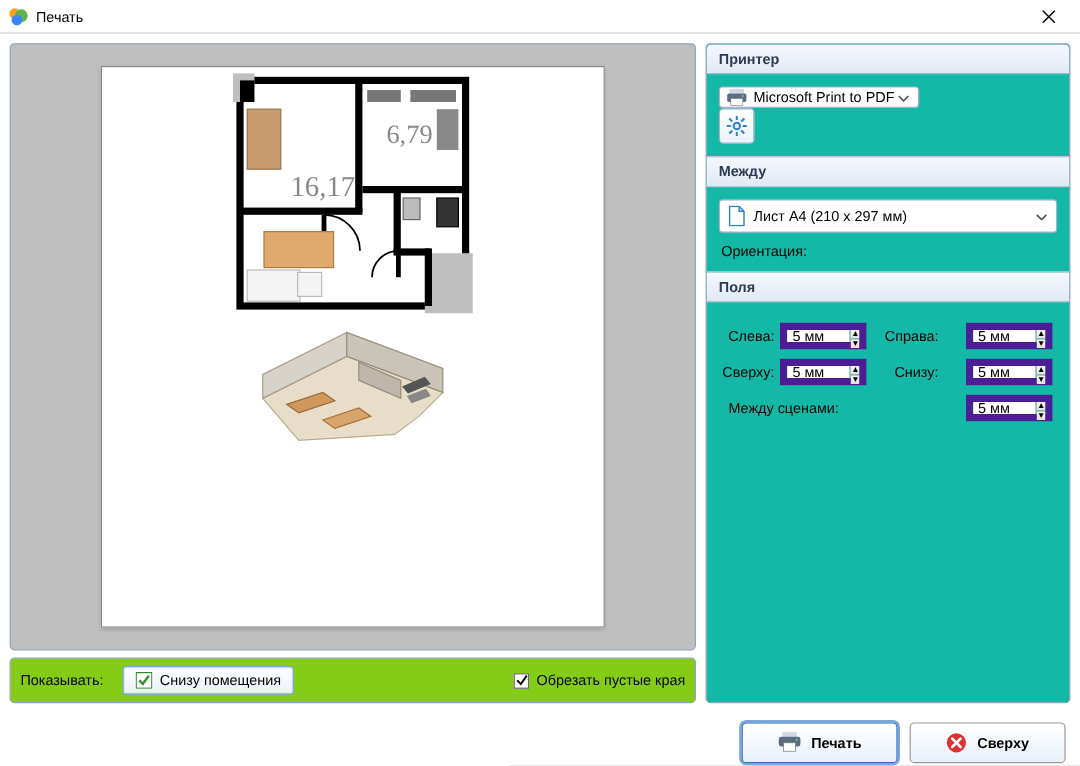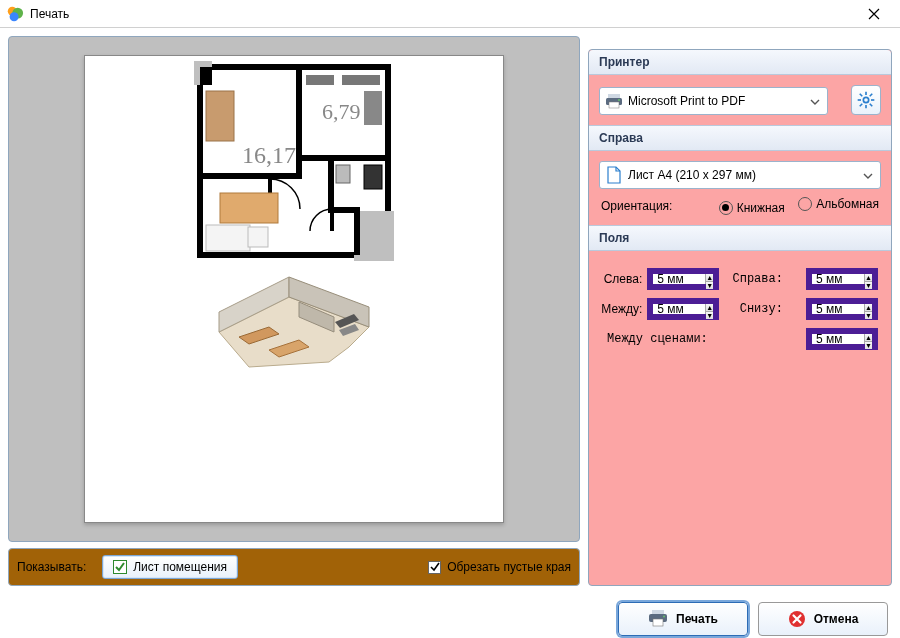--- a/index.html
+++ b/index.html
@@ -18,50 +18,50 @@
   
   .left-col { flex:1; display:flex; flex-direction:column; gap:6px;}
   .preview-frame { flex:1; border:1px solid #8fa6bd; border-radius:4px; background:#bfbfbf; padding:6px; display:flex; align-items:stretch; justify-content:center; overflow:hidden;}
   .page { background:#fff; border:1px solid #888; box-shadow:0 2px 4px rgba(0,0,0,.2); margin:auto; width:420px; height:468px; display:flex; flex-direction:column; align-items:center;}
 
   .floorplan-box { width:200px; margin-top:5px;}
   .floorplan {  position:relative; }
 
   .iso-box { width:170px; height:110px; margin-top:8px; display:flex; align-items:center; justify-content:center; }
 
-  .bottom-bar { border:1px solid #8fa6bd; border-radius:4px; background:#a16207; padding:6px 8px; display:flex; align-items:center; gap:12px;}
+  .bottom-bar { border:1px solid #8fa6bd; border-radius:4px; background:#84cc16; padding:6px 8px; display:flex; align-items:center; gap:12px;}
   .bottom-bar .label { margin-right:4px;}
   .toggle-btn { display:inline-flex; align-items:center; gap:6px; padding:4px 10px; border:1px solid #7ba6d6; border-radius:3px; background:linear-gradient(#fff,#e9f1fb); cursor:pointer; box-shadow:inset 0 0 0 1px #d6e6f7;}
   .check-icon { width:14px; height:14px; display:inline-flex; align-items:center; justify-content:center;}
   .spacer { flex:1;}
   .cb-wrap { display:flex; align-items:center; gap:6px;}
   .cb-box { width:13px; height:13px; border:1px solid #666; background:#fff; display:inline-flex; align-items:center; justify-content:center; font-size:10px; line-height:1;}
 
   
-  .right-col { width:304px; border:1px solid #8fa6bd; border-radius:4px; background:#fca5a5; display:flex; flex-direction:column;margin-top:13px; }
+  .right-col { width:304px; border:1px solid #8fa6bd; border-radius:4px; background:#14b8a6; display:flex; flex-direction:column; }
   .sect-header { background:linear-gradient(#f5f8fd,#e2e9f4); border-top:1px solid #b9c9dc; border-bottom:1px solid #b9c9dc; padding:5px 10px; font-weight:bold; color:#2b3a55;}
   .right-col .sect-header:first-child { border-top:none; border-radius:4px 4px 0 0;}
   .sect-body { padding:10px;}
-  .row { display:flex; align-items:flex-end; gap:23px;}
+  .row { display:flex; align-items:flex-start; gap:0;flex-direction:column;}
 
   .dropdown { flex:1; display:flex; align-items:center; border:1px solid #9bb3cc; border-radius:3px; height:28px; background:#fff; padding:0 4px; }
   .dropdown .dd-icon { width:20px; display:flex; align-items:center; justify-content:center;}
   .dropdown .dd-text { flex:1; padding-left:4px;}
   .dropdown .chev { width:16px; text-align:center; color:#555;}
   .gear-btn { width:30px; height:30px; border:1px solid #9bb3cc; border-radius:4px; background:linear-gradient(#fff,#eaf2fb); display:flex; align-items:center; justify-content:center; cursor:pointer;}
 
   .orient-row { display:flex; align-items:center; justify-content:space-between; margin-top:8px; padding:0 2px;}
   .radio { width:14px; height:14px; border:1px solid #555; border-radius:50%; display:inline-flex; align-items:center; justify-content:center; margin-right:4px; flex-shrink:0;}
   .radio.on::after { content:""; width:7px; height:7px; background:#000; border-radius:50%;}
   .radio-row { display:inline-flex; align-items:center; margin-left:10px; cursor:pointer;}
 
   table.margins { width:100%; border-collapse:separate; border-spacing:0 6px;}
   table.margins td { vertical-align:middle; font-size:12px;}
   table.margins td.lbl { text-align:right; padding-right:4px;}
-  table.margins td.lbl2 { text-align:right; padding-right:22px; padding-left:8px;font-family:Liberation Mono, monospace;}
+  table.margins td.lbl2 { text-align:right; padding-right:22px; padding-left:8px;}
   .spin { display:flex; border:6px solid #4c1d95; height:22px; width:72px; }
   .spin input { border:none; width:52px; padding:0 4px; font-size:12px; font-family:inherit; outline:none;}
   .spin .arrows { width:18px; border-left:1px solid #aaa; display:flex; flex-direction:column;}
   .spin .arrow { flex:1; display:flex; align-items:center; justify-content:center; background:linear-gradient(#f7f7f7,#e0e0e0); cursor:pointer; font-size:7px;}
   .spin .arrow:first-child { border-bottom:1px solid #aaa;}
 
   
   .footer { display:flex; justify-content:flex-end; gap:10px; padding:8px 12px 10px; }
   .big-btn { width:130px; height:34px; display:inline-flex; align-items:center; justify-content:center; gap:8px; border:1px solid #2d6cb5; border-radius:4px; background:linear-gradient(#fff,#e9f1fb); cursor:pointer; font-weight:bold;}
   .big-btn.print-btn { box-shadow:0 0 0 2px #79a7db;}
@@ -156,21 +156,21 @@
 
     <div class="bottom-bar">
       <span class="label">Показывать:</span>
       <div class="toggle-btn">
         <span class="check-icon">
           <svg width="14" height="14" viewBox="0 0 14 14">
               <rect x="0.5" y="0.5" width="13" height="13" fill="#fff" stroke="#2d8a2d"></rect>
               <path d="M3 7 L6 10 L11 3" fill="none" stroke="#2d8a2d" stroke-width="2"></path>
             </svg>
         </span>
-        <span>Лист помещения</span>
+        <span>Снизу помещения</span>
       </div>
       <div class="spacer"></div>
       <label class="cb-wrap">
         <span class="cb-box">
           <svg width="10" height="10" viewBox="0 0 10 10">
               <path d="M1 5 L4 8 L9 1" fill="none" stroke="#000" stroke-width="1.6"></path>
             </svg>
         </span>
         <span>Обрезать пустые края</span>
       </label>
@@ -208,48 +208,38 @@
               <line x1="4.5" y1="4.5" x2="7.5" y2="7.5"></line>
                 <line x1="16.5" y1="16.5" x2="19.5" y2="19.5"></line>
               <line x1="19.5" y1="4.5" x2="16.5" y2="7.5"></line>
                 <line x1="7.5" y1="16.5" x2="4.5" y2="19.5"></line>
             </g>
           </svg>
         </div>
       </div>
     </div>
 
-    <div class="sect-header">Справа</div>
+    <div class="sect-header">Между</div>
     <div class="sect-body">
       <div class="dropdown">
         <span class="dd-icon">
           <svg width="14" height="18" viewBox="0 0 14 18">
               <path d="M1 1 H9 L13 5 V17 H1 Z" fill="#fff" stroke="#2b7fce" stroke-width="1.2"></path>
               <path d="M9 1 V5 H13" fill="none" stroke="#2b7fce" stroke-width="1.2"></path>
             </svg>
         </span>
         <span class="dd-text">Лист A4 (210 x 297 мм)</span>
         <span class="chev">
           <svg width="10" height="6" viewBox="0 0 10 6">
               <path d="M1 1 L5 5 L9 1" fill="none" stroke="#555" stroke-width="1.4"></path>
             </svg>
         </span>
       </div>
       <div class="orient-row">
         <span>Ориентация:</span>
-        <span>
-          <span class="radio-row">
-            <span class="radio on"></span>
-            <span>Книжная</span>
-          </span>
-          <span class="radio-row">
-            <span class="radio"></span>
-            <span>Альбомная</span>
-          </span>
-        </span>
       </div>
     </div>
 
     <div class="sect-header">Поля</div>
     <div class="sect-body">
       <table class="margins">
         <tbody>
             <tr>
           <td class="lbl">Слева:</td>
           <td>
@@ -266,21 +256,21 @@
             <div class="spin">
               <input value="5 мм" style="">
               <div class="arrows">
                     <div class="arrow">▲</div>
                     <div class="arrow">▼</div>
                   </div>
             </div>
           </td>
         </tr>
         <tr>
-          <td class="lbl">Между:</td>
+          <td class="lbl">Сверху:</td>
           <td>
             <div class="spin">
               <input value="5 мм" style="">
               <div class="arrows">
                     <div class="arrow">▲</div>
                     <div class="arrow">▼</div>
                   </div>
             </div>
           </td>
           <td class="lbl2">Снизу:</td>
@@ -324,15 +314,15 @@
     </span>
     <span>Печать</span>
   </div>
   <div class="big-btn cancel-btn">
     <span class="cancel-icon">
       <svg width="18" height="18" viewBox="0 0 18 18">
           <circle cx="9" cy="9" r="8" fill="#e03030"></circle>
           <path d="M5.5 5.5 L12.5 12.5 M12.5 5.5 L5.5 12.5" stroke="#fff" stroke-width="2.2" stroke-linecap="round"></path>
         </svg>
     </span>
-    <span>Отмена</span>
+    <span>Сверху</span>
   </div>
 </div>
 
 </body></html>

